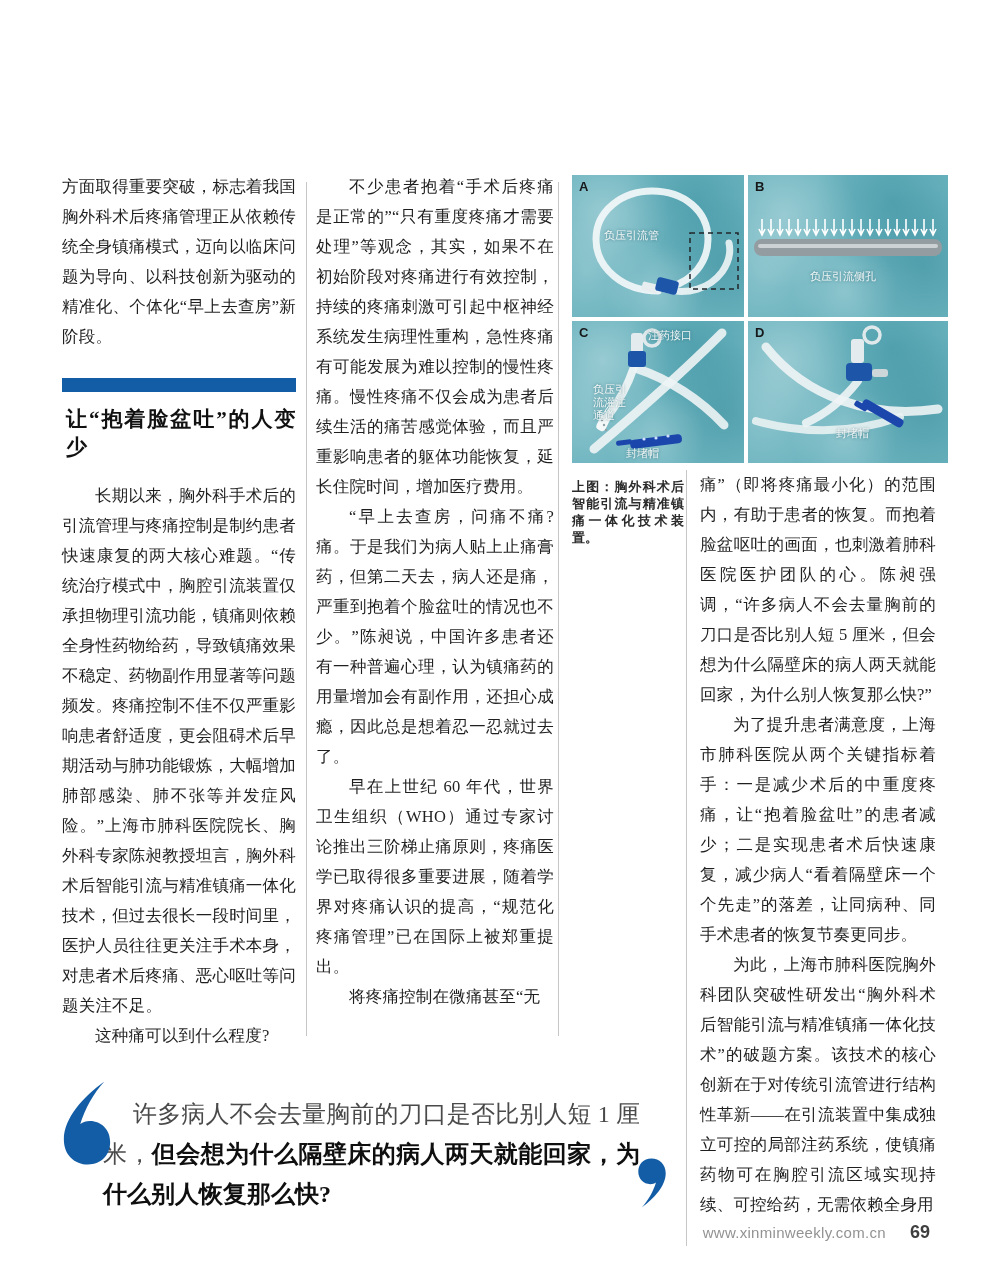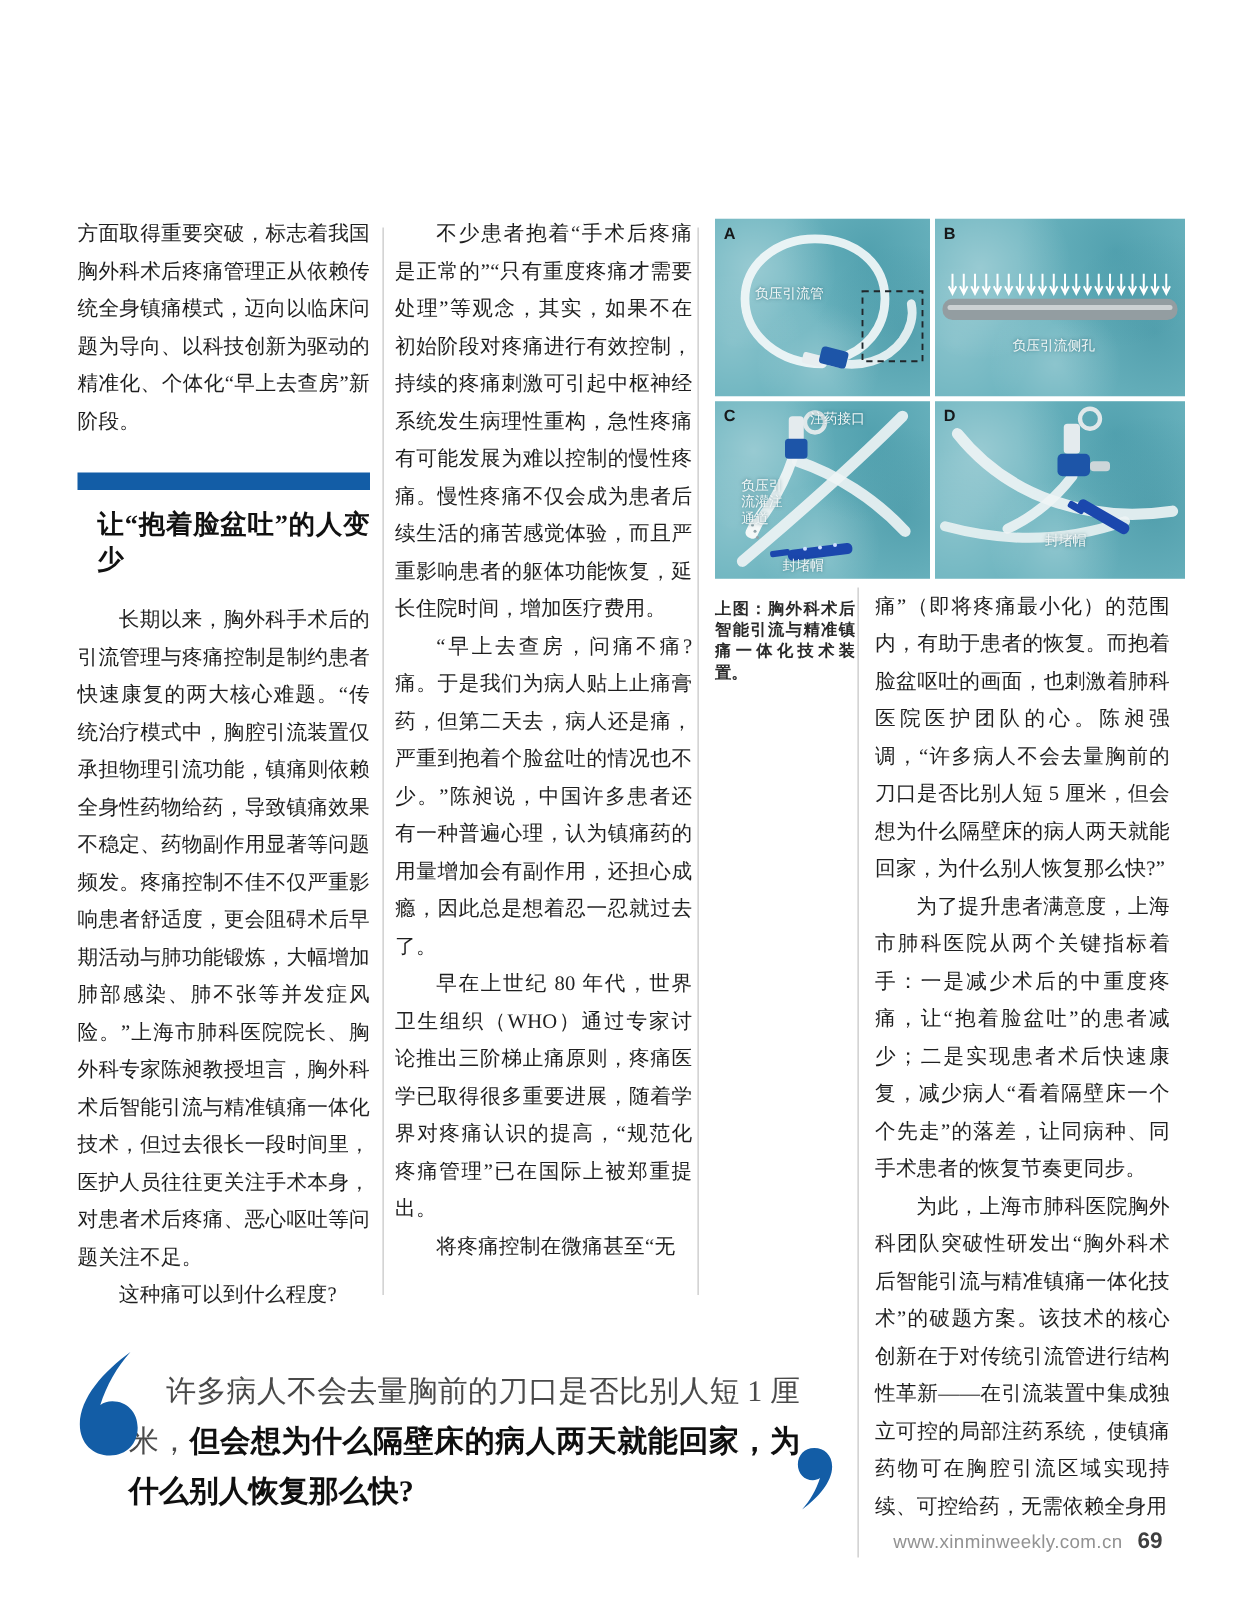--- a/index.html
+++ b/index.html
@@ -4,21 +4,21 @@
 <style>
   html,body{margin:0;padding:0;background:#fff;}
   .page{position:relative;width:988px;height:1280px;background:#ffffff;overflow:hidden;
         font-family:"Liberation Serif","DejaVu Serif",serif;color:#1f1f1f;}
   .col{position:absolute;text-align:justify;font-size:16.5px;line-height:30px;letter-spacing:.2px;}
   .col p{margin:0;}
   .col p.indent{text-indent:2em;}
   .col p + p{margin-top:0;}
   .vline{position:absolute;width:1px;background:#c6c6c6;}
   .accent-bar{height:14px;background:#135da6;margin:26px 0 13px 0;}
-  .heading{font-size:21px;font-weight:bold;color:#111;margin:0 0 20px 16px;line-height:28px;letter-spacing:.5px;}
+  .heading{font-size:21px;font-weight:bold;color:#111;margin:0 0 20px 4px;line-height:28px;letter-spacing:.5px;}
   
   .figure{position:absolute;left:572px;top:175px;width:376px;height:288px;
           display:grid;grid-template-columns:172px 200px;grid-template-rows:142px 142px;gap:4px;}
   .panel{position:relative;overflow:hidden;
          background-color:#6cb4bf;
          background-image:
            radial-gradient(circle at 18% 28%, rgba(255,255,255,.30), transparent 38%),
            radial-gradient(circle at 72% 18%, rgba(23,118,138,.30), transparent 42%),
            radial-gradient(circle at 48% 82%, rgba(255,255,255,.22), transparent 34%),
            radial-gradient(circle at 88% 64%, rgba(18,108,128,.28), transparent 40%),
@@ -32,21 +32,21 @@
            font-family:"Liberation Sans","DejaVu Sans",sans-serif;font-weight:600;
            font-size:13px;line-height:17px;color:#2b2b2b;text-align:justify;}
   
   .quote{position:absolute;left:60px;top:1072px;width:614px;}
   .quote-mark{position:absolute;}
   .quote-open{left:0;top:6px;}
   .quote-close{left:576px;top:78px;}
   .quote-text{margin-left:43px;width:537px;font-size:24px;line-height:40px;
               text-indent:30px;text-align:justify;color:#4a4a4a;padding-top:22px;}
   .quote-text b{color:#0f0f0f;font-weight:bold;}
-  .footer{position:absolute;right:58px;top:1222px;display:flex;align-items:baseline;gap:12px;
+  .footer{position:absolute;right:58px;top:1222px;display:flex;align-items:baseline;gap:24px;
           font-family:"Liberation Sans","DejaVu Sans",sans-serif;}
   .footer .url{font-size:15px;color:#929292;letter-spacing:.3px;}
   .footer .pageno{font-size:18px;color:#3f3f3f;font-weight:600;}
 </style>
 </head>
 <body>
 
 <div class="page">
 
   <div class="col" style="left:62px;top:172px;width:234px;">
@@ -55,21 +55,21 @@
     <h2 class="heading">让“抱着脸盆吐”的人变少</h2>
     <p class="indent">长期以来，胸外科手术后的引流管理与疼痛控制是制约患者快速康复的两大核心难题。“传统治疗模式中，胸腔引流装置仅承担物理引流功能，镇痛则依赖全身性药物给药，导致镇痛效果不稳定、药物副作用显著等问题频发。疼痛控制不佳不仅严重影响患者舒适度，更会阻碍术后早期活动与肺功能锻炼，大幅增加肺部感染、肺不张等并发症风险。”上海市肺科医院院长、胸外科专家陈昶教授坦言，胸外科术后智能引流与精准镇痛一体化技术，但过去很长一段时间里，医护人员往往更关注手术本身，对患者术后疼痛、恶心呕吐等问题关注不足。</p>
     <p class="indent">这种痛可以到什么程度?</p>
   </div>
 
   <div class="vline" style="left:306px;top:182px;height:854px;"></div>
 
   <div class="col" style="left:316px;top:172px;width:238px;">
     <p class="indent">不少患者抱着“手术后疼痛是正常的”“只有重度疼痛才需要处理”等观念，其实，如果不在初始阶段对疼痛进行有效控制，持续的疼痛刺激可引起中枢神经系统发生病理性重构，急性疼痛有可能发展为难以控制的慢性疼痛。慢性疼痛不仅会成为患者后续生活的痛苦感觉体验，而且严重影响患者的躯体功能恢复，延长住院时间，增加医疗费用。</p>
     <p class="indent">“早上去查房，问痛不痛?痛。于是我们为病人贴上止痛膏药，但第二天去，病人还是痛，严重到抱着个脸盆吐的情况也不少。”陈昶说，中国许多患者还有一种普遍心理，认为镇痛药的用量增加会有副作用，还担心成瘾，因此总是想着忍一忍就过去了。</p>
-    <p class="indent">早在上世纪 80 年代，世界卫生组织（WHO）通过专家讨论推出三阶梯止痛原则，疼痛医学已取得很多重要进展，随着学界对疼痛认识的提高，“规范化疼痛管理”已在国际上被郑重提出。</p>
+    <p class="indent">早在上世纪 60 年代，世界卫生组织（WHO）通过专家讨论推出三阶梯止痛原则，疼痛医学已取得很多重要进展，随着学界对疼痛认识的提高，“规范化疼痛管理”已在国际上被郑重提出。</p>
     <p class="indent">将疼痛控制在微痛甚至“无</p>
   </div>
 
   <div class="vline" style="left:558px;top:182px;height:854px;"></div>
 
   <div class="figure">
 
     <div class="panel">
       <svg width="172" height="142" viewBox="0 0 172 142">
         <path d="M86,116 C52,116 24,94 24,64 C24,36 50,16 80,16 C112,16 136,36 136,64 C136,88 120,106 98,112" fill="none" stroke="rgba(242,247,248,0.92)" stroke-width="7" stroke-linecap="round"></path>
@@ -82,21 +82,21 @@
       <span class="photo-label" style="left:32px;top:54px;">负压引流管</span>
     </div>
 
     <div class="panel">
       <svg width="200" height="142" viewBox="0 0 200 142">
         <rect x="6" y="64" width="188" height="17" rx="8" fill="#939da1"></rect>
         <rect x="10" y="69" width="180" height="4" rx="2" fill="#d6dadc" opacity="0.85"></rect>
         <path fill="none" stroke="#ffffff" stroke-width="1.6" d="M14,44 V58 M11,54 L14,60 L17,54 M23,44 V58 M20,54 L23,60 L26,54 M32,44 V58 M29,54 L32,60 L35,54 M41,44 V58 M38,54 L41,60 L44,54 M50,44 V58 M47,54 L50,60 L53,54 M59,44 V58 M56,54 L59,60 L62,54 M68,44 V58 M65,54 L68,60 L71,54 M77,44 V58 M74,54 L77,60 L80,54 M86,44 V58 M83,54 L86,60 L89,54 M95,44 V58 M92,54 L95,60 L98,54 M104,44 V58 M101,54 L104,60 L107,54 M113,44 V58 M110,54 L113,60 L116,54 M122,44 V58 M119,54 L122,60 L125,54 M131,44 V58 M128,54 L131,60 L134,54 M140,44 V58 M137,54 L140,60 L143,54 M149,44 V58 M146,54 L149,60 L152,54 M158,44 V58 M155,54 L158,60 L161,54 M167,44 V58 M164,54 L167,60 L170,54 M176,44 V58 M173,54 L176,60 L179,54 M185,44 V58 M182,54 L185,60 L188,54"></path>
       </svg>
       <span class="panel-letter">B</span>
-      <span class="photo-label" style="left:62px;top:96px;">负压引流侧孔</span>
+      <span class="photo-label" style="left:62px;top:96px;font-family:Liberation Mono, monospace;">负压引流侧孔</span>
     </div>
 
     <div class="panel">
       <svg width="172" height="142" viewBox="0 0 172 142">
         <path d="M150,12 C118,44 74,84 22,128" fill="none" stroke="rgba(238,244,245,0.9)" stroke-width="9" stroke-linecap="round"></path>
         <path d="M62,46 C56,64 46,82 34,98" fill="none" stroke="rgba(238,244,245,0.95)" stroke-width="8" stroke-linecap="round"></path>
         <path d="M66,48 C96,58 128,78 152,104" fill="none" stroke="rgba(238,244,245,0.9)" stroke-width="9" stroke-linecap="round"></path>
         <path d="M40,80 L31,93" stroke="#ffffff" stroke-width="1" fill="none"></path>
         <rect x="26" y="94" width="10" height="16" rx="4" fill="#f4f8f8" transform="rotate(26 31 102)"></rect>
         <circle cx="30" cy="99" r="1.2" fill="#8fa2a8"></circle>

